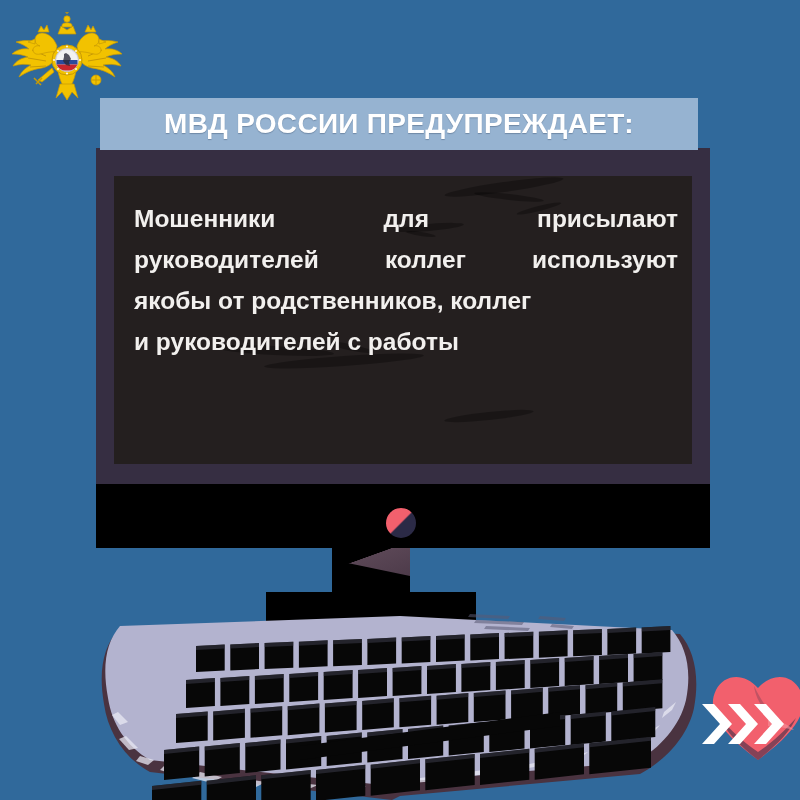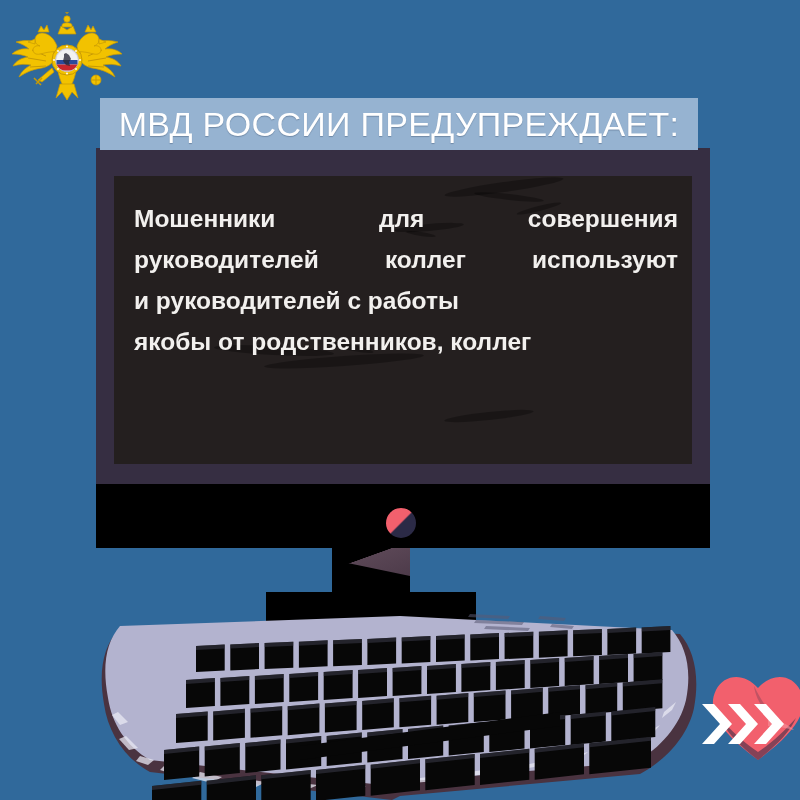--- a/index.html
+++ b/index.html
@@ -27,22 +27,22 @@
   
   #header-band {
     position:absolute; left:100px; top:98px;
     width:598px; height:52px;
     background:#96b3d1;
     display:flex; align-items:center; justify-content:center;
     z-index:6;
   }
   #header-title {
     color:#ffffff;
-    font-size:34px;
-    font-weight:normal;
+    font-size:28px;
+    font-weight:bold;
     letter-spacing:0.3px;
     white-space:nowrap;
     text-shadow:0 1px 1px rgba(40,60,90,.35);
   }
 
   
   #monitor {
     position:absolute; left:96px; top:148px;
     width:614px; height:400px;
     z-index:4;
@@ -219,29 +219,29 @@
           <div class="smudge" id="sm5"></div>
           <div class="smudge" id="sm6"></div>
           <div class="smudge" id="sm7"></div>
           <div class="smudge" id="sm8"></div>
           <div class="smudge" id="sm9"></div>
 
           <div id="screen-text" style="color: rgb(242, 240, 238);">
               <div class="justify">
                 <span>Мошенники</span>
                 <span>для</span>
-                <span>совершения</span>
+                <span>присылают</span>
               </div>
               <div class="justify">
                 <span>руководителей</span>
                 <span>коллег</span>
                 <span>используют</span>
               </div>
+              <div class="line"><span>якобы от родственников, коллег</span></div>
               <div class="line"><span>и руководителей с работы</span></div>
-              <div class="line"><span>якобы от родственников, коллег</span></div>
             </div>
         </div>
 
       </div>
     </div>
 
     <div id="monitor-chin">
       <div id="logo-dot"></div>
     </div>
   </div>

